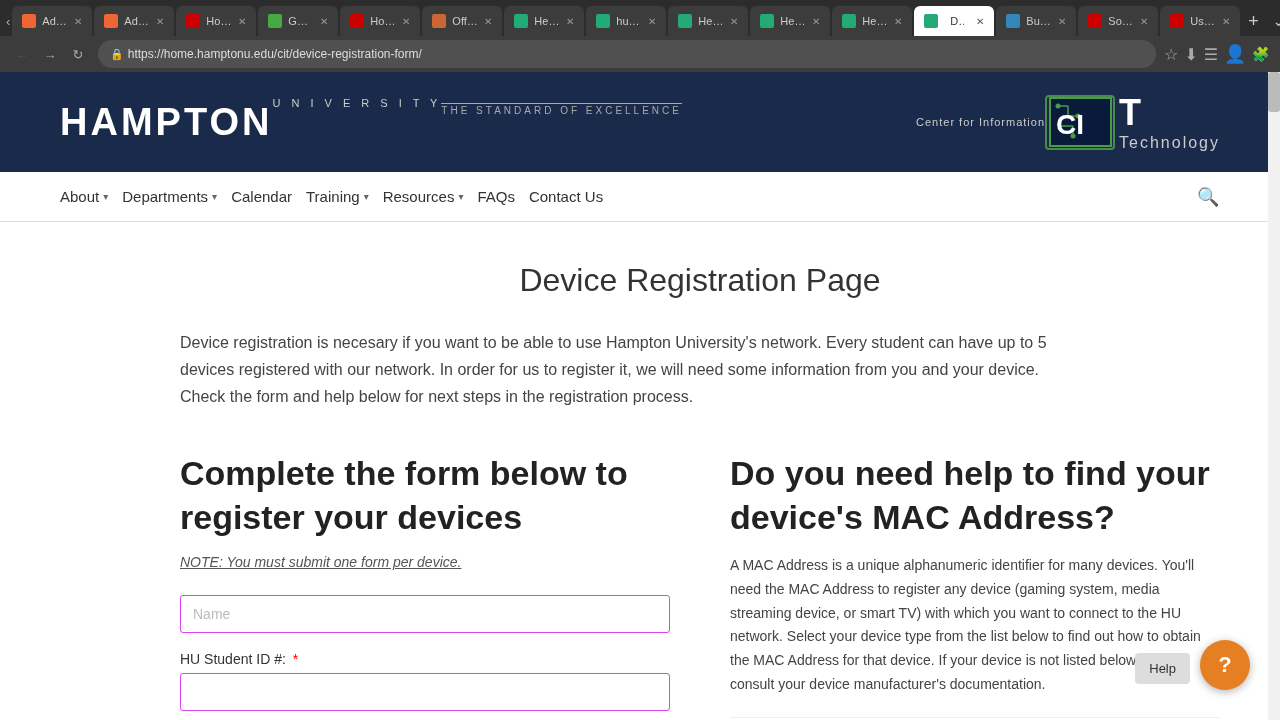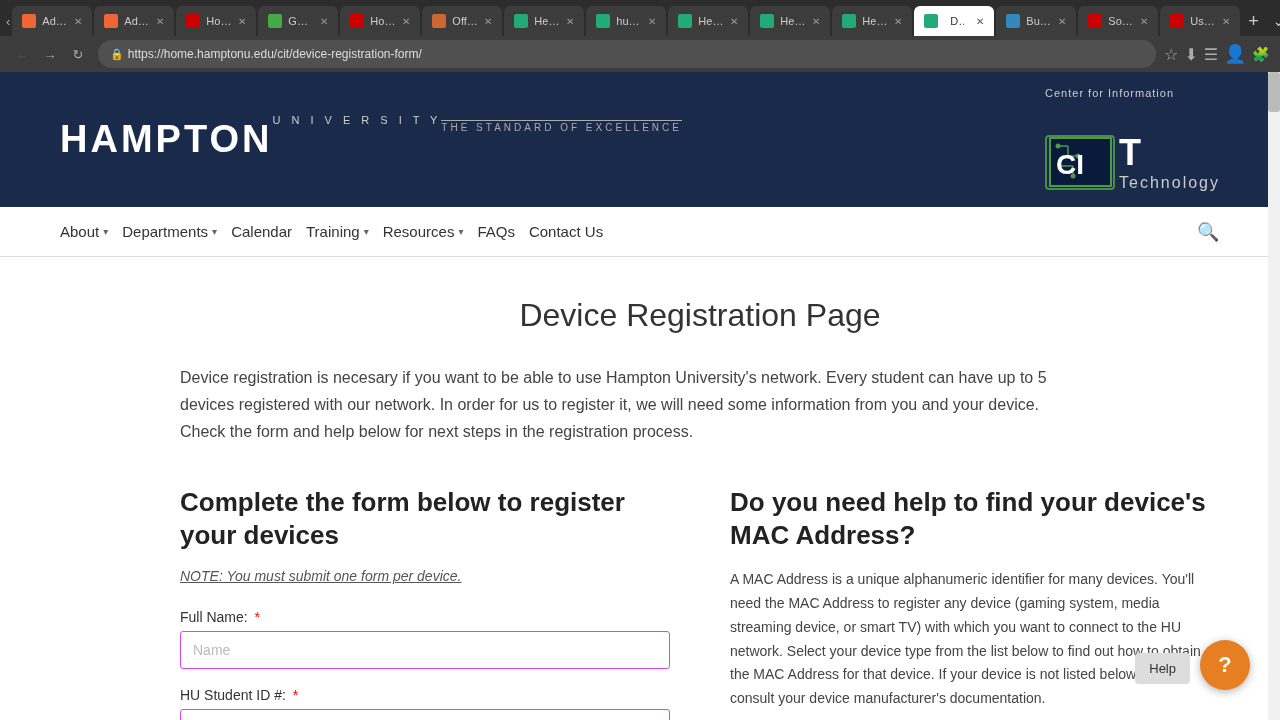--- a/index.html
+++ b/index.html
@@ -53,21 +53,21 @@
       background: #1a2a4a;
       display: flex; align-items: center; justify-content: space-between;
       padding: 15px 60px;
       min-height: 100px;
     }
     .logo-area { display: flex; flex-direction: row; }
     .logo-university { font-size: 38px; font-weight: 900; color: #fff; letter-spacing: 3px; }
     .logo-subtitle { font-size: 11px; color: #ccc; letter-spacing: 4px; margin-top: -4px; }
     .logo-tagline { font-size: 10px; color: #aaa; letter-spacing: 3px; border-top: 1px solid #aaa; padding-top: 1px; margin-top: 2px; }
     .cit-logo {
-      display: flex; flex-direction: column; align-items: flex-start; gap: 33px;
+      display: flex; flex-direction: row; align-items: center;
     }
     .cit-top-text { font-size: 11px; color: #ccc; letter-spacing: 1px; }
     .cit-main { display: flex; align-items: center; gap: 4px; }
     .cit-circuit {
       width: 70px; height: 55px; background: #1a2a4a;
       border: 2px solid #4a8a4a; border-radius: 4px;
       display: flex; align-items: center; justify-content: center;
       position: relative;
     }
     .cit-text-right { display: flex; flex-direction: column; }
@@ -102,21 +102,21 @@
     .intro-text {
       font-size: 16px; line-height: 1.7; color: #444;
       margin-bottom: 40px; max-width: 900px;
     }
 
     .two-col { display: flex; gap: 60px; }
     .left-col { flex: 1; }
     .right-col { flex: 1; }
 
     .section-heading {
-      font-size: 26px; font-weight: 700; color: #222;
+      font-size: 34px; font-weight: 700; color: #222;
       line-height: 1.3; margin-bottom: 15px;
     }
 
     .note-text {
       font-size: 14px; color: #555;
       text-decoration: underline; font-style: italic;
       margin-bottom: 25px;
     }
 
     .form-label {
@@ -349,24 +349,20 @@
       <h1 class="page-title">Device Registration Page</h1>
 
       <p class="intro-text">Device registration is necesary if you want to be able to use Hampton University's network. Every student can have up to 5 devices registered with our network. In order for us to register it, we will need some information from you and your device.  Check the form and help below for next steps in the registration process.</p>
 
       <div class="two-col">
 
         <div class="left-col">
           <h2 class="section-heading">Complete the form below to register your devices</h2>
           <p class="note-text">NOTE: You must submit one form per device.</p>
 
-          <label class="form-label">
-            <span>Full Name:</span>
-            <span class="required">*</span>
-          </label>
           <input class="form-input" type="text" placeholder="Name" style="">
 
           <label class="form-label">
             <span>HU Student ID #:</span>
             <span class="required">*</span>
           </label>
           <input class="form-input" type="text" style="">
 
           
         </div>

